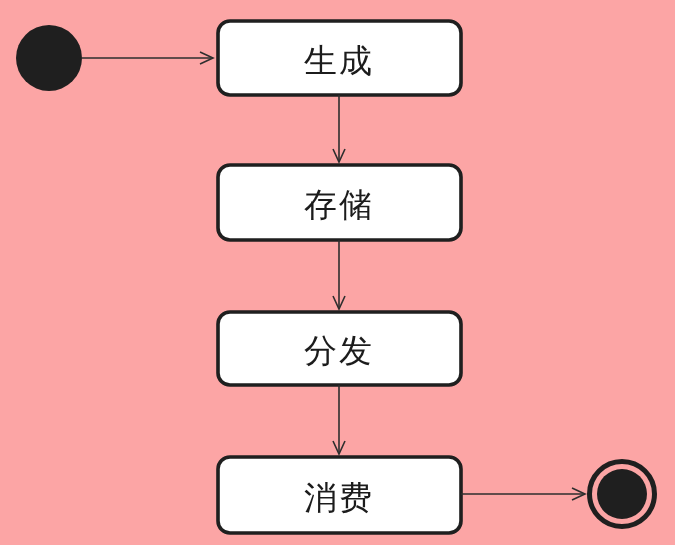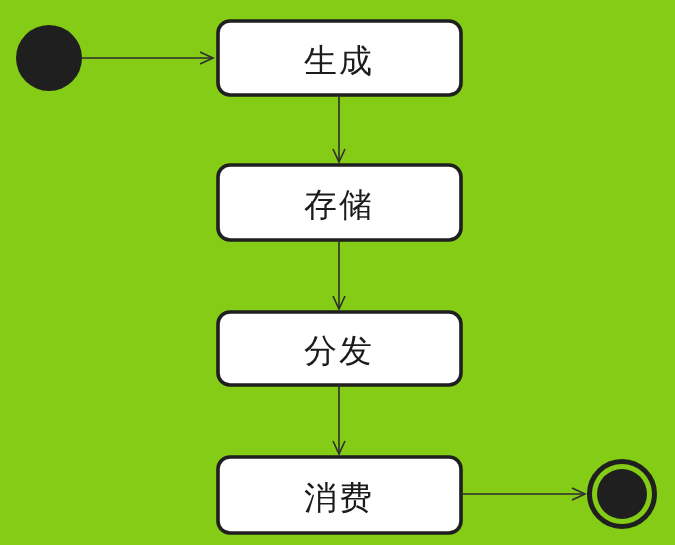--- a/index.html
+++ b/index.html
@@ -7,21 +7,21 @@
     padding: 0;
     background: #ffffff;
     width: 675px;
     height: 545px;
     overflow: hidden;
   }
   .diagram-wrap {
     position: relative;
     width: 675px;
     height: 545px;
-    background: #84cc16;
+    background: #fca5a5;
   }
   svg {
     display: block;
     font-family: "DejaVu Serif", "Liberation Serif", serif;
   }
   .state-box {
     fill: #ffffff;
     stroke: #1f1f1f;
     stroke-width: 3.6;
   }

